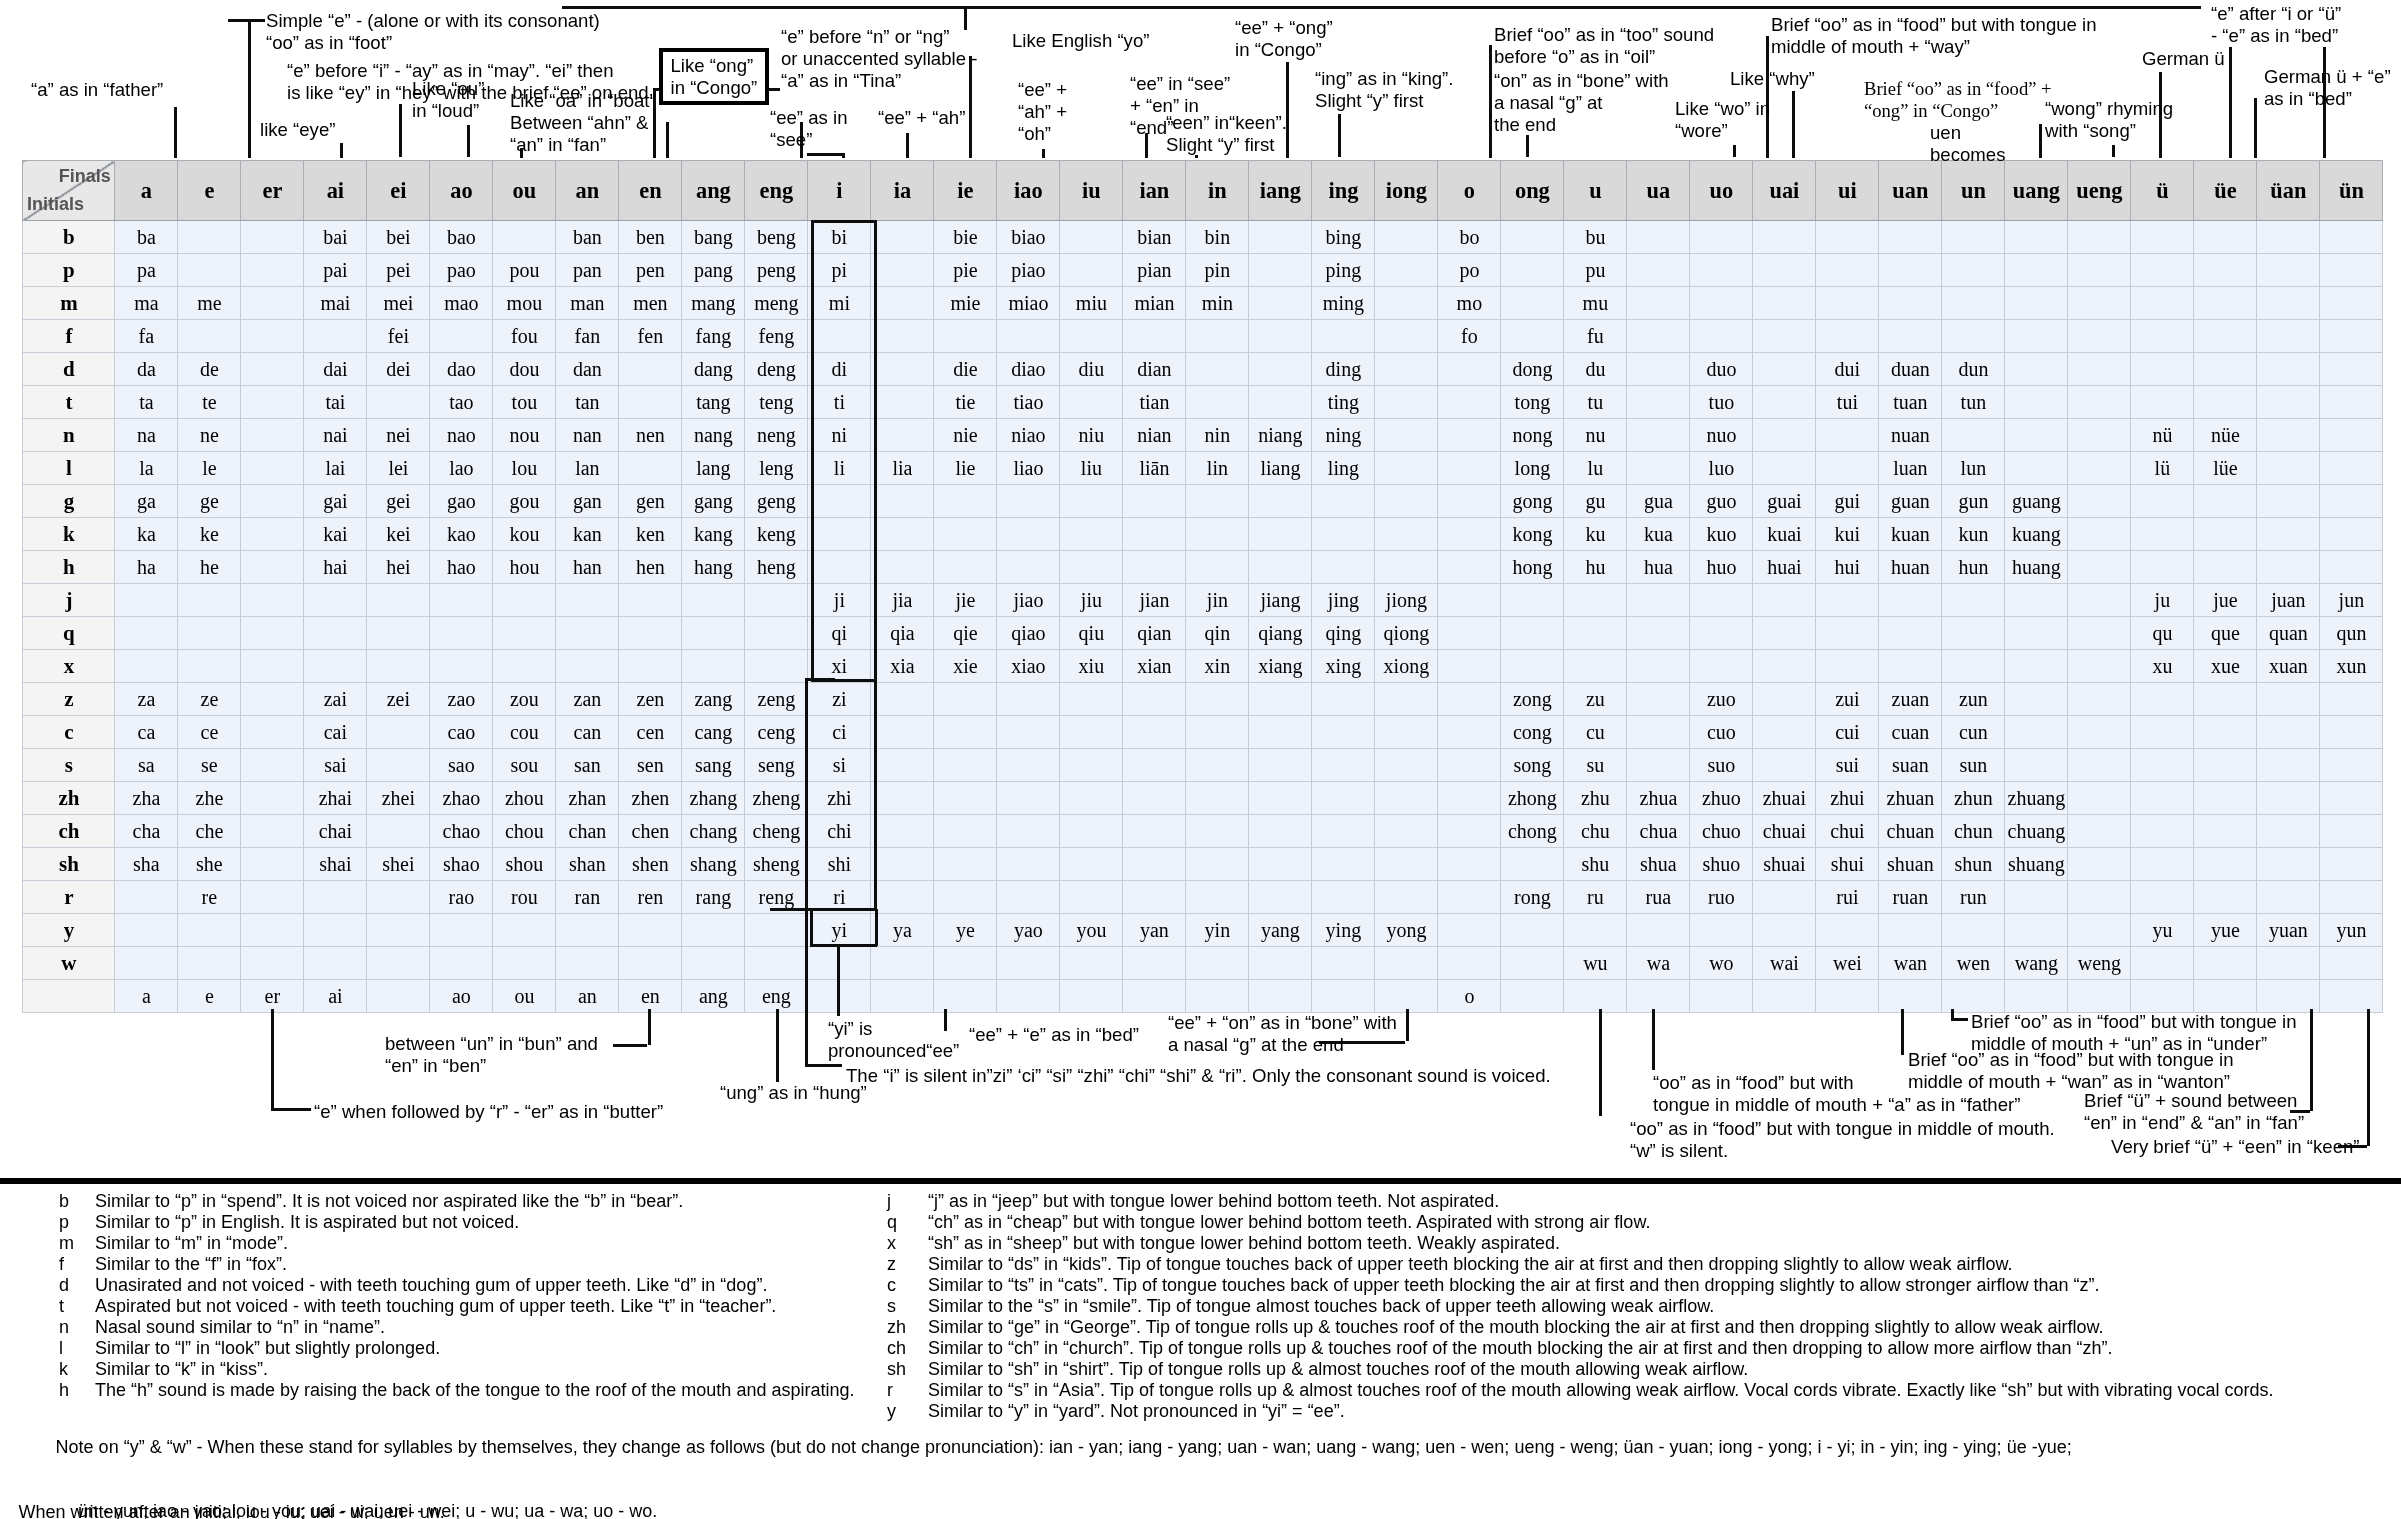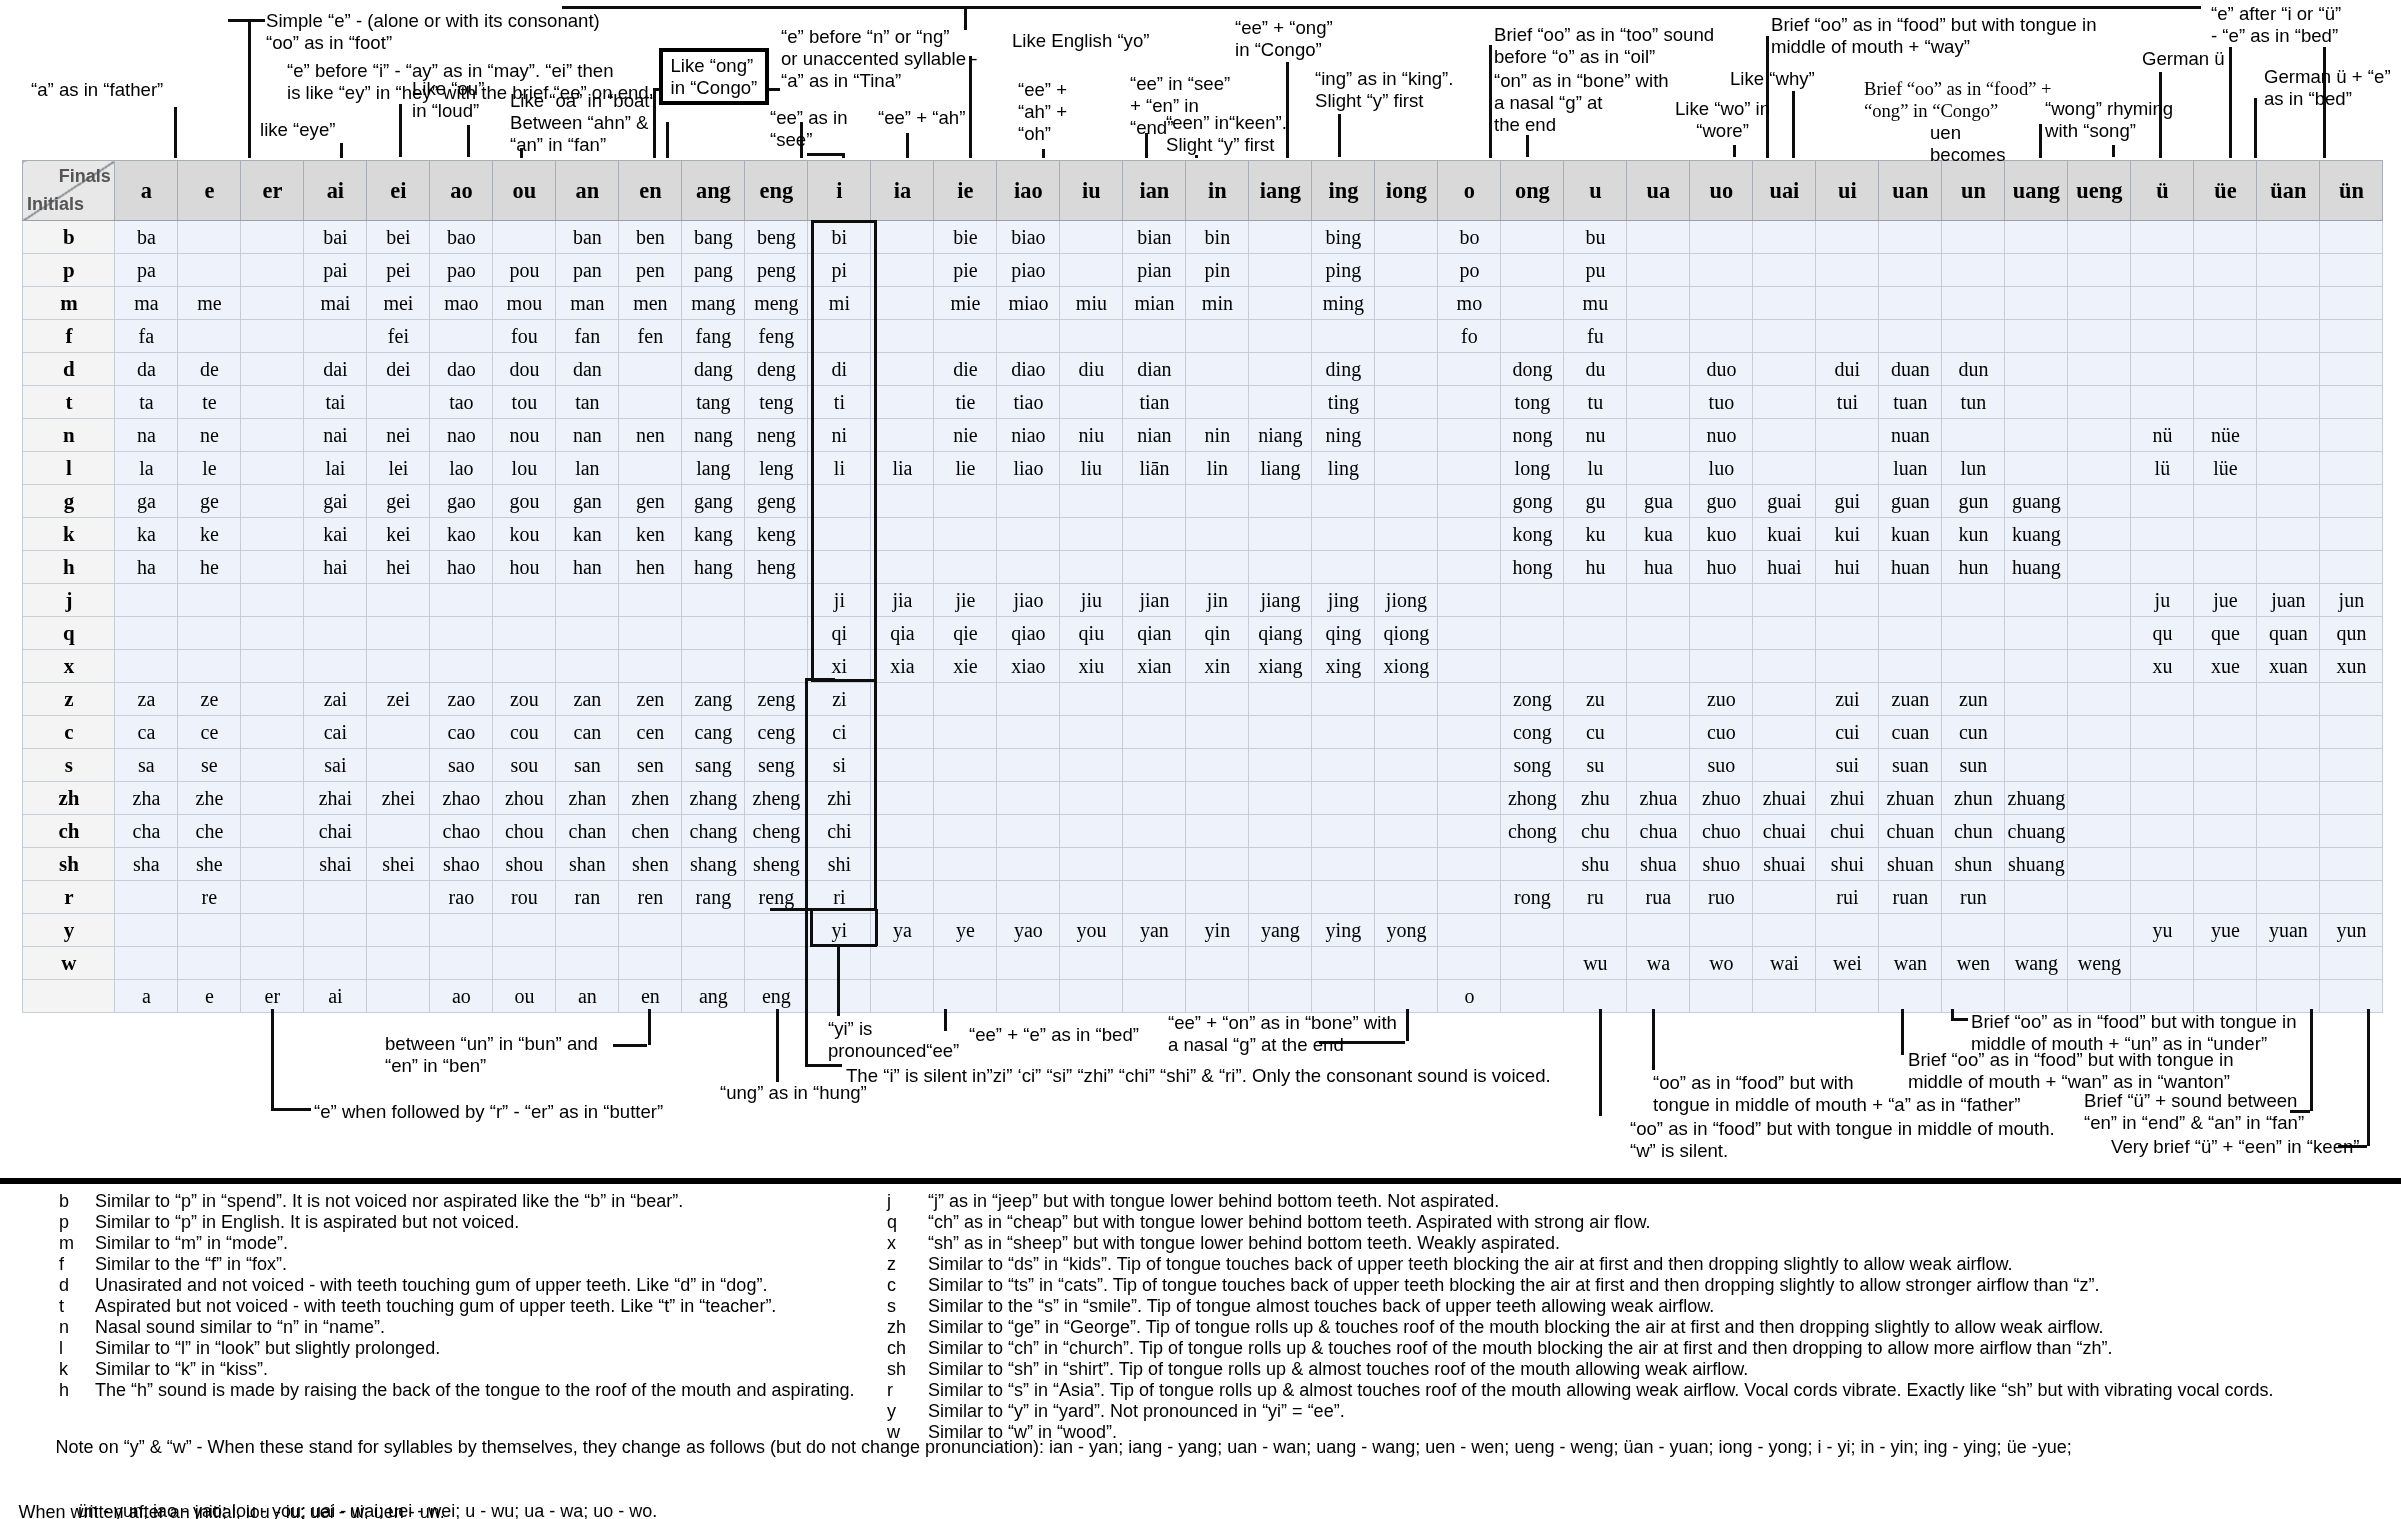--- a/index.html
+++ b/index.html
@@ -1090,21 +1090,20 @@
       <div class="fnrow"><span class="lbl">q</span><span>“ch” as in “cheap” but with tongue lower behind bottom teeth. Aspirated with strong air flow.</span></div>
       <div class="fnrow"><span class="lbl">x</span><span>“sh” as in “sheep” but with tongue lower behind bottom teeth. Weakly aspirated.</span></div>
       <div class="fnrow"><span class="lbl">z</span><span>Similar to “ds” in “kids”. Tip of tongue touches back of upper teeth blocking the air at first and then dropping slightly to allow weak airflow.</span></div>
       <div class="fnrow"><span class="lbl">c</span><span>Similar to “ts” in “cats”. Tip of tongue touches back of upper teeth blocking the air at first and then dropping slightly to allow stronger airflow than “z”.</span></div>
       <div class="fnrow"><span class="lbl">s</span><span>Similar to the “s” in “smile”. Tip of tongue almost touches back of upper teeth allowing weak airflow.</span></div>
       <div class="fnrow"><span class="lbl">zh</span><span>Similar to “ge” in “George”. Tip of tongue rolls up &amp; touches roof of the mouth blocking the air at first and then dropping slightly to allow weak airflow.</span></div>
       <div class="fnrow"><span class="lbl">ch</span><span>Similar to “ch” in “church”. Tip of tongue rolls up &amp; touches roof of the mouth blocking the air at first and then dropping to allow more airflow than “zh”.</span></div>
       <div class="fnrow"><span class="lbl">sh</span><span>Similar to “sh” in “shirt”. Tip of tongue rolls up &amp; almost touches roof of the mouth allowing weak airflow.</span></div>
       <div class="fnrow"><span class="lbl">r</span><span>Similar to “s” in “Asia”. Tip of tongue rolls up &amp; almost touches roof of the mouth allowing weak airflow. Vocal cords vibrate. Exactly like “sh” but with vibrating vocal cords.</span></div>
       <div class="fnrow"><span class="lbl">y</span><span>Similar to “y” in “yard”. Not pronounced in “yi” = “ee”.</span></div>
-      <div class="fnrow"><span class="lbl">w</span><span>Similar to “w” in “wood”.</span></div>
     </div>
 
   <div class="note" style="left:18.6px;top:1437px;margin-left:37px;">Note on “y” &amp; “w” -  When these stand for syllables by themselves, they change as follows (but do not change pronunciation): ian - yan; iang - yang; uan - wan; uang - wang; uen - wen; ueng - weng; üan - yuan; iong - yong; i - yi; in - yin; ing - ying; üe -yue;</div>
   <div class="note" style="left:78px;top:1461px;margin-top:40px;">ün - yun; iao - yao; iou - you; uai - wai; uei - wei; u - wu; ua - wa; uo - wo.</div>
   <div class="note" style="left:18.6px;top:1502px;">When written after an initial, iou - iu; uei - ui; uen - un.</div>
 
 <div class="callout" style="left: 31px; top: 79px;">“a” as in “father”</div>
     <div class="callout" style="left: 266px; top: 10px;">Simple “e” - (alone or with its consonant)
 “oo” as in “foot”</div>
     <div class="callout" style="left: 287px; top: 60px;">“e” before “i” - “ay” as in “may”.  “ei” then
@@ -1137,21 +1136,21 @@
     <div class="callout" style="left: 1315px; top: 68px;">“ing” as in “king”.
 Slight “y” first</div>
     <div class="callout" style="left: 1494px; top: 23.6px;">Brief “oo”  as in “too” sound
 before “o” as in “oil”</div>
     <div class="callout" style="left: 1494px; top: 70px;">“on” as in “bone” with
 a nasal “g” at
 the end</div>
     <div class="callout" style="left: 1771px; top: 13.7px;">Brief “oo” as in “food” but with tongue in
 middle of mouth + “way”</div>
     <div class="callout" style="left: 1730px; top: 68px;">Like “why”</div>
-    <div class="callout" style="left: 1675px; top: 98px; text-align: center;">Like “wo” in
+    <div class="callout" style="left: 1675px; top: 98px;">Like “wo” in
 “wore”</div>
     <div class="callout" style="left: 1864px; top: 78px; font-family: Liberation Serif, serif;">Brief “oo” as in “food”  +
 “ong” in “Congo”</div>
     <div class="callout" style="left: 2045px; top: 98px;">“wong” rhyming
 with “song”</div>
     <div class="callout" style="left: 1930px; top: 122px; width: 93px; text-align: left;">uen
 becomes</div>
     <div class="callout" style="left: 2142px; top: 48px;">German ü</div>
     <div class="callout" style="left: 2264px; top: 66px;">German ü + “e”
 as in “bed”</div>

